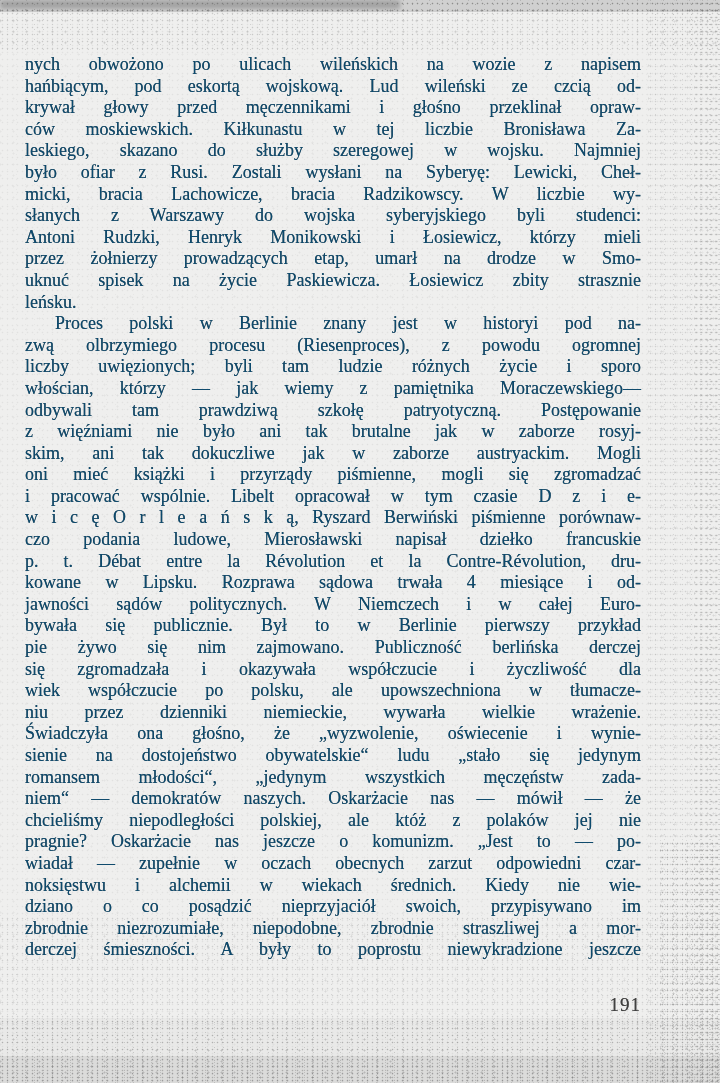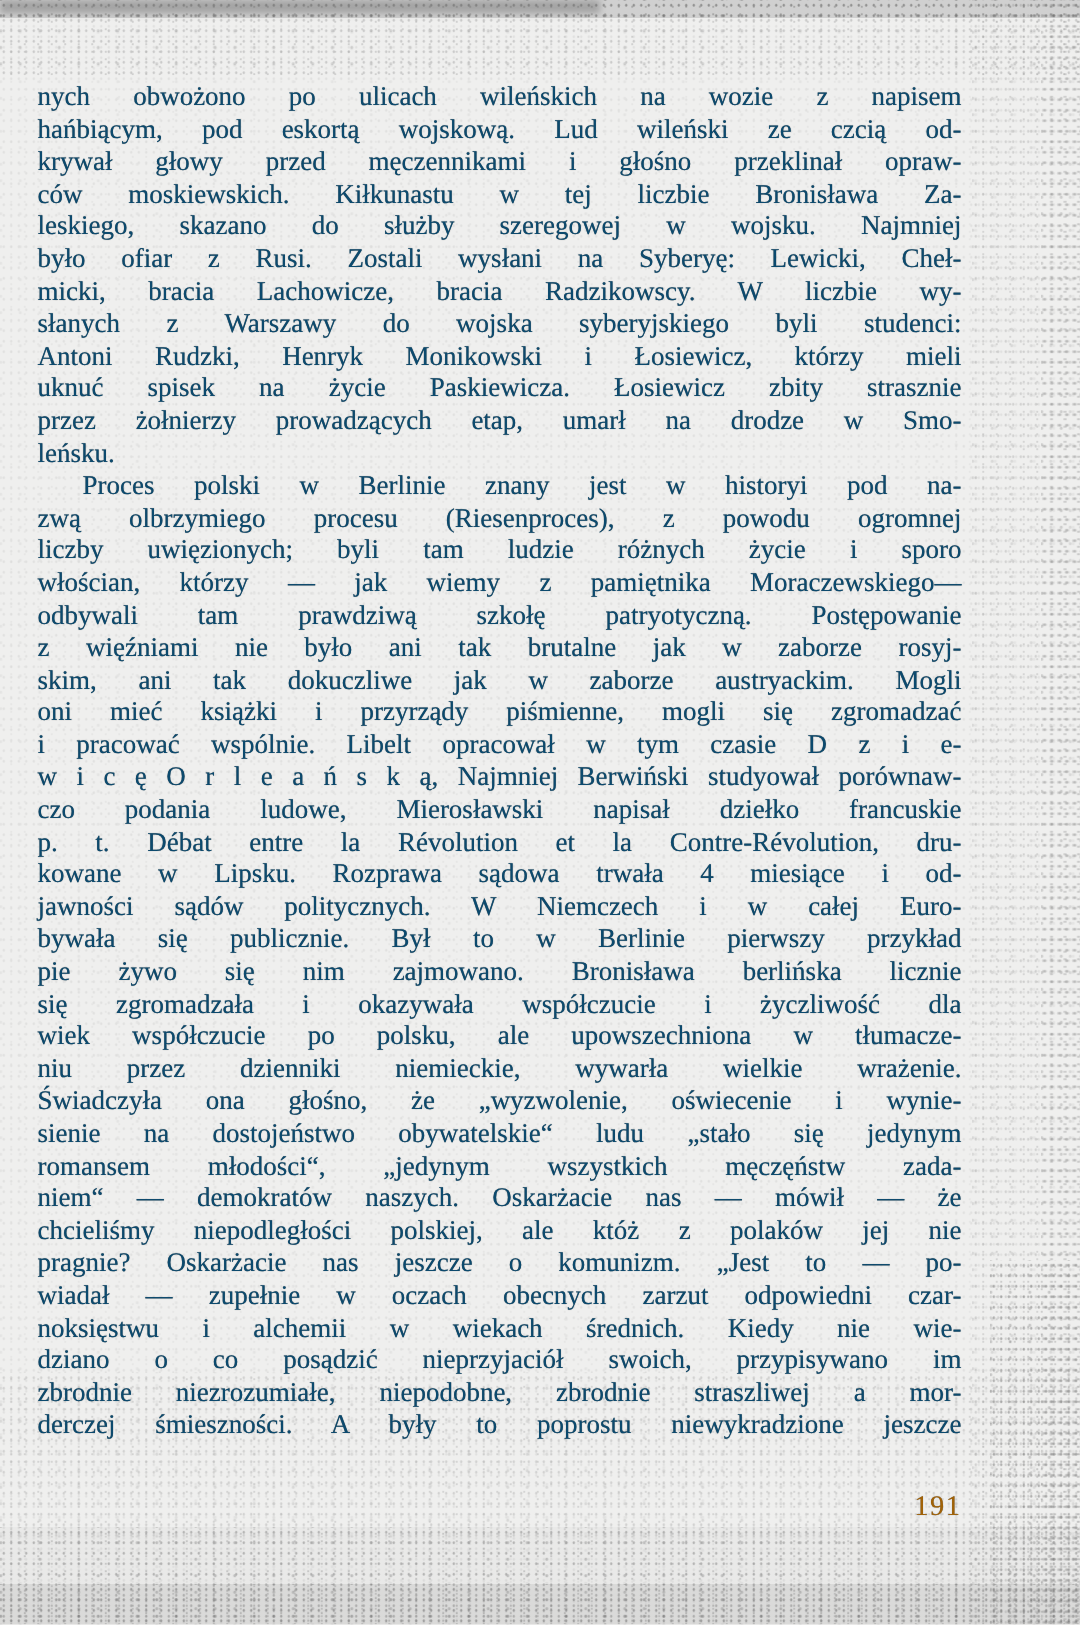--- a/index.html
+++ b/index.html
@@ -26,21 +26,21 @@
     line-height: 21.6px;
     white-space: nowrap;
     overflow: visible;
   }
   .line.just { text-align: justify; text-align-last: justify; white-space: normal; }
   .line.indent { text-indent: 30px; }
   .page-number {
     position: absolute;
     left: 25px; top: 994px; width: 616px;
     text-align: right;
-    color: #a16207;
+    color: #404040;
     font-size: 19px;
     letter-spacing: 1px;
     text-shadow: 0 0 0.5px rgba(25,25,25,0.6);
   }
   
   .noise {
     position: absolute; pointer-events: none;
     background-image:
       radial-gradient(circle, rgba(105,105,105,0.75) 0.6px, transparent 1.1px),
       radial-gradient(circle, rgba(125,125,125,0.55) 0.5px, transparent 1px),
@@ -83,41 +83,41 @@
       <div class="paragraph">
         <div class="line just">nych obwożono po ulicach wileńskich na wozie z napisem</div>
         <div class="line just">hańbiącym, pod eskortą wojskową. Lud wileński ze czcią od-</div>
         <div class="line just">krywał głowy przed męczennikami i głośno przeklinał opraw-</div>
         <div class="line just">ców moskiewskich. Kiłkunastu w tej liczbie Bronisława Za-</div>
         <div class="line just">leskiego, skazano do służby szeregowej w wojsku. Najmniej</div>
         <div class="line just">było ofiar z Rusi. Zostali wysłani na Syberyę: Lewicki, Cheł-</div>
         <div class="line just">micki, bracia Lachowicze, bracia Radzikowscy. W liczbie wy-</div>
         <div class="line just">słanych z Warszawy do wojska syberyjskiego byli studenci:</div>
         <div class="line just">Antoni Rudzki, Henryk Monikowski i Łosiewicz, którzy mieli</div>
+        <div class="line just">przez żołnierzy prowadzących etap, umarł na drodze w Smo-</div>
         <div class="line just">uknuć spisek na życie Paskiewicza. Łosiewicz zbity strasznie</div>
-        <div class="line just">przez żołnierzy prowadzących etap, umarł na drodze w Smo-</div>
         <div class="line">leńsku.</div>
       </div>
       <div class="paragraph">
         <div class="line just indent">Proces polski w Berlinie znany jest w historyi pod na-</div>
         <div class="line just">zwą olbrzymiego procesu (Riesenproces), z powodu ogromnej</div>
         <div class="line just">liczby uwięzionych; byli tam ludzie różnych życie i sporo</div>
         <div class="line just">włościan, którzy — jak wiemy z pamiętnika Moraczewskiego—</div>
         <div class="line just">odbywali tam prawdziwą szkołę patryotyczną. Postępowanie</div>
         <div class="line just">z więźniami nie było ani tak brutalne jak w zaborze rosyj-</div>
         <div class="line just">skim, ani tak dokuczliwe jak w zaborze austryackim. Mogli</div>
         <div class="line just">oni mieć książki i przyrządy piśmienne, mogli się zgromadzać</div>
         <div class="line just">i pracować wspólnie. Libelt opracował w tym czasie D z i e-</div>
-        <div class="line just">w i c ę  O r l e a ń s k ą, Najmniej Berwiński studyował porównaw-</div>
+        <div class="line just">w i c ę  O r l e a ń s k ą, Ryszard Berwiński piśmienne porównaw-</div>
         <div class="line just">czo podania ludowe, Mierosławski napisał dziełko francuskie</div>
         <div class="line just">p. t. Débat entre la Révolution et la Contre-Révolution, dru-</div>
         <div class="line just">kowane w Lipsku. Rozprawa sądowa trwała 4 miesiące i od-</div>
         <div class="line just">jawności sądów politycznych. W Niemczech i w całej Euro-</div>
         <div class="line just">bywała się publicznie. Był to w Berlinie pierwszy przykład</div>
-        <div class="line just">pie żywo się nim zajmowano. Bronisława berlińska licznie</div>
+        <div class="line just">pie żywo się nim zajmowano. Publiczność berlińska derczej</div>
         <div class="line just">się zgromadzała i okazywała współczucie i życzliwość dla</div>
         <div class="line just">wiek współczucie po polsku, ale upowszechniona w tłumacze-</div>
         <div class="line just">niu przez dzienniki niemieckie, wywarła wielkie wrażenie.</div>
         <div class="line just">Świadczyła ona głośno, że „wyzwolenie, oświecenie i wynie-</div>
         <div class="line just">sienie na dostojeństwo obywatelskie“ ludu „stało się jedynym</div>
         <div class="line just">romansem młodości“, „jedynym wszystkich męczęństw zada-</div>
         <div class="line just">niem“ — demokratów naszych. Oskarżacie nas — mówił — że</div>
         <div class="line just">chcieliśmy niepodległości polskiej, ale któż z polaków jej nie</div>
         <div class="line just">pragnie? Oskarżacie nas jeszcze o komunizm. „Jest to — po-</div>
         <div class="line just">wiadał — zupełnie w oczach obecnych zarzut odpowiedni czar-</div>

